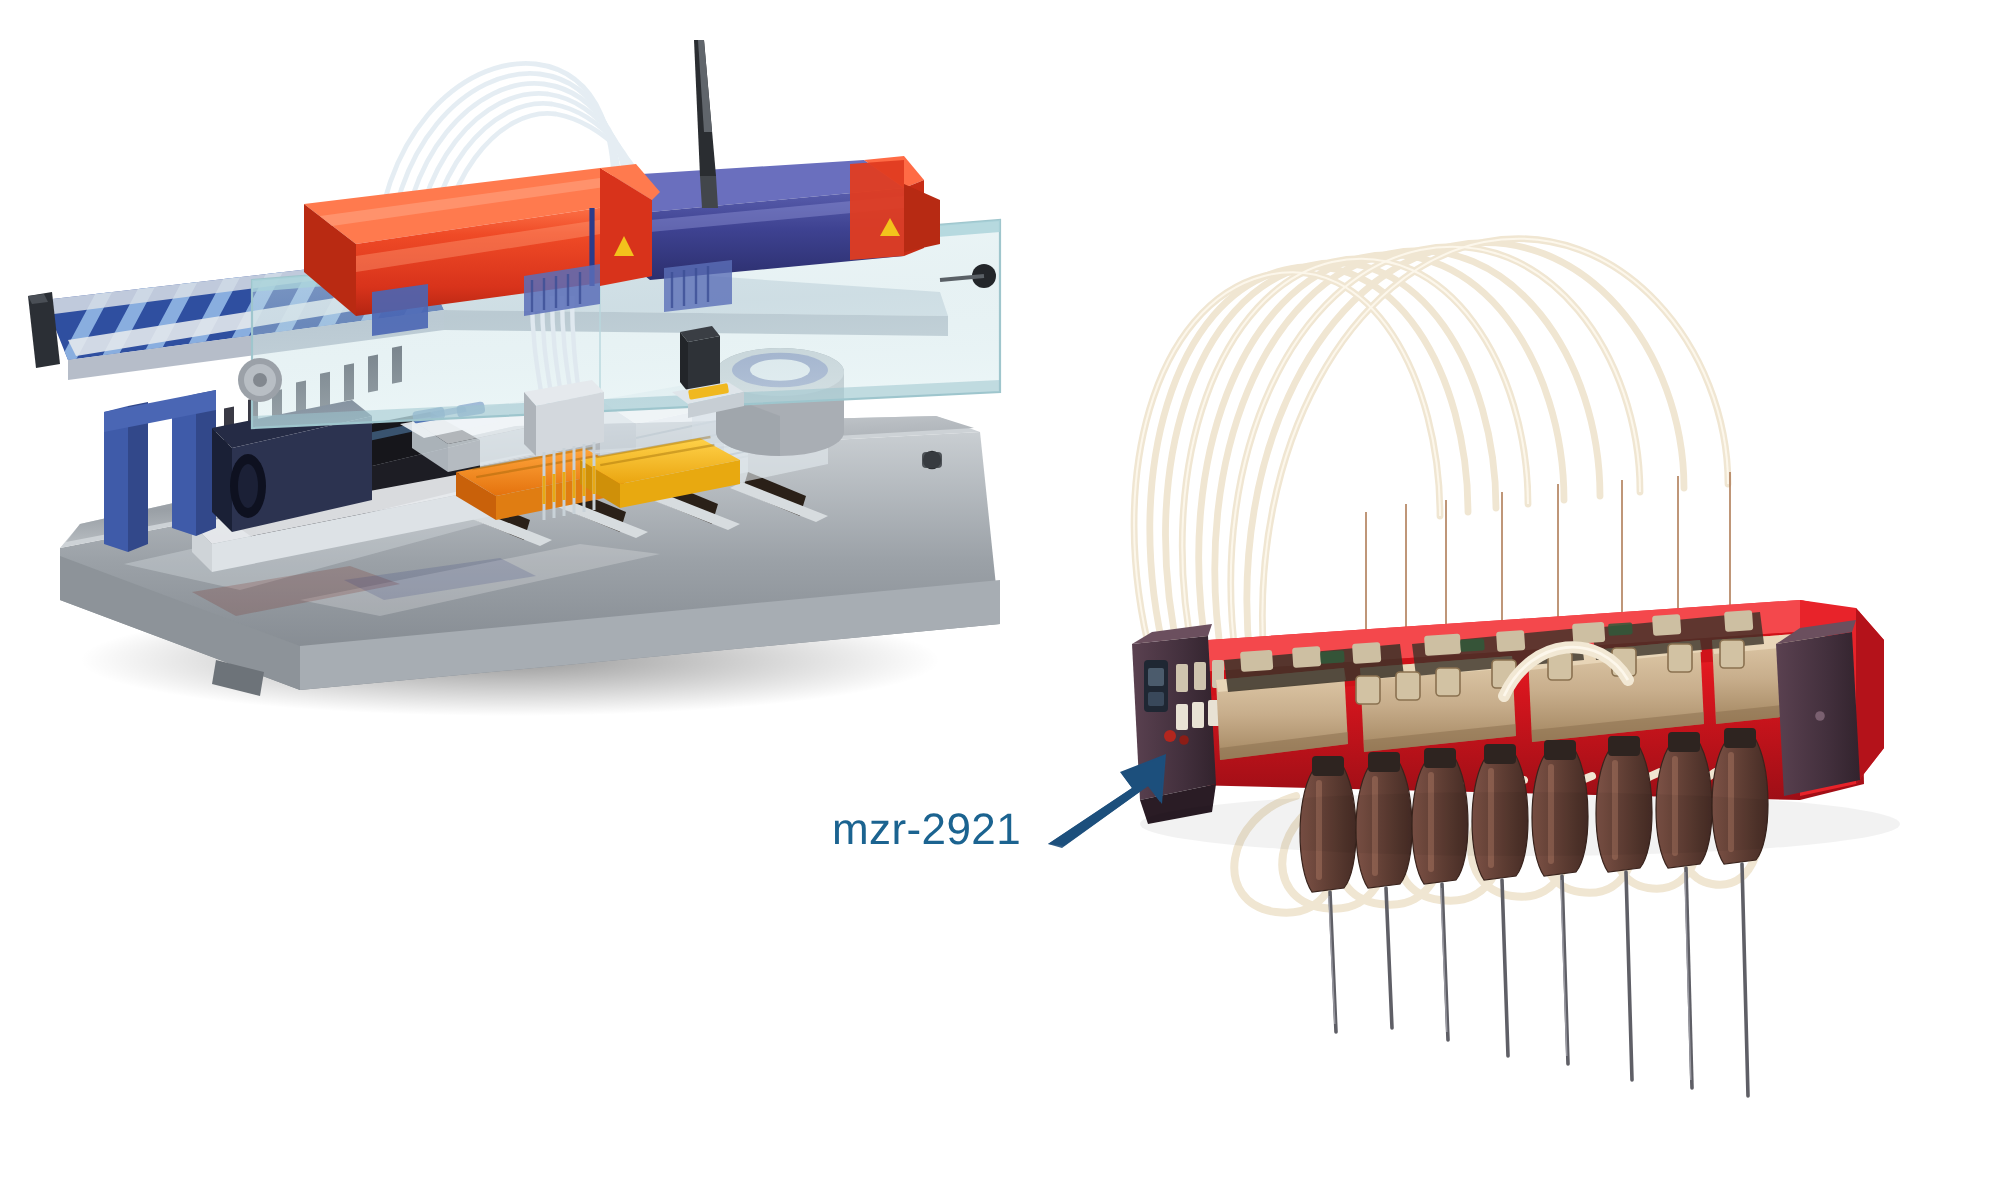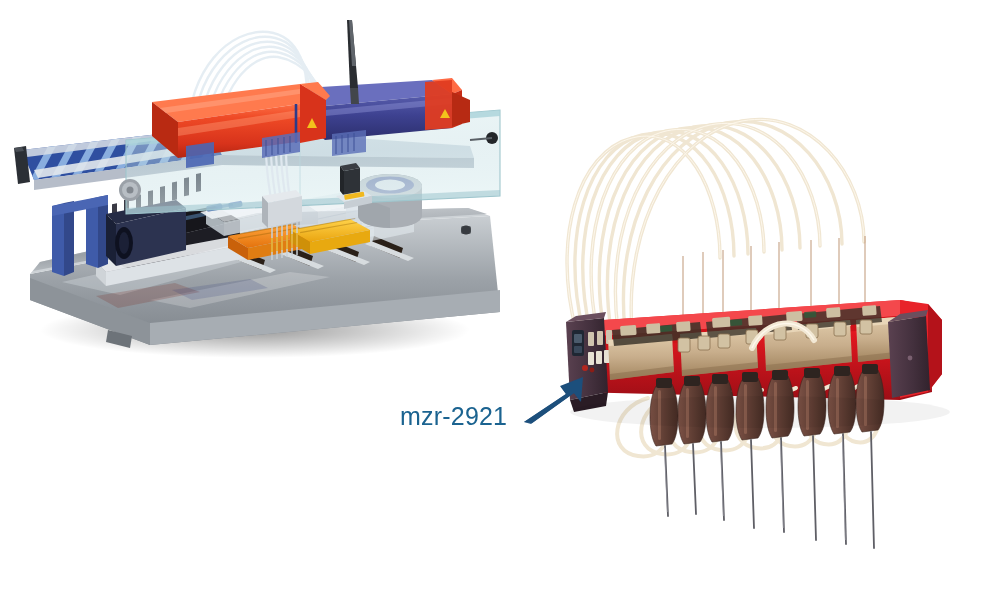--- a/index.html
+++ b/index.html
@@ -4,22 +4,22 @@
 <style>
   html,body{margin:0;padding:0;}
   body{
     width:1000px;height:600px;background:#ffffff;
     font-family:"Liberation Sans","DejaVu Sans",sans-serif;
     overflow:hidden;position:relative;
   }
   #figure{position:absolute;inset:0;}
   svg.layer{position:absolute;left:0;top:0;width:1000px;height:600px;}
   .callout-text{
-    position:absolute;left:400px;top:402px;
-    font-size:25px;letter-spacing:.2px;
+    position:absolute;left:416px;top:402px;
+    font-size:22px;letter-spacing:.2px;
     color:#1b6390;white-space:nowrap;
     font-family:"Liberation Sans","DejaVu Sans",sans-serif;
   }
 </style>
 </head>
 <body>
 
 <div id="figure">
 
   <svg class="layer" viewBox="0 0 1000 600">

